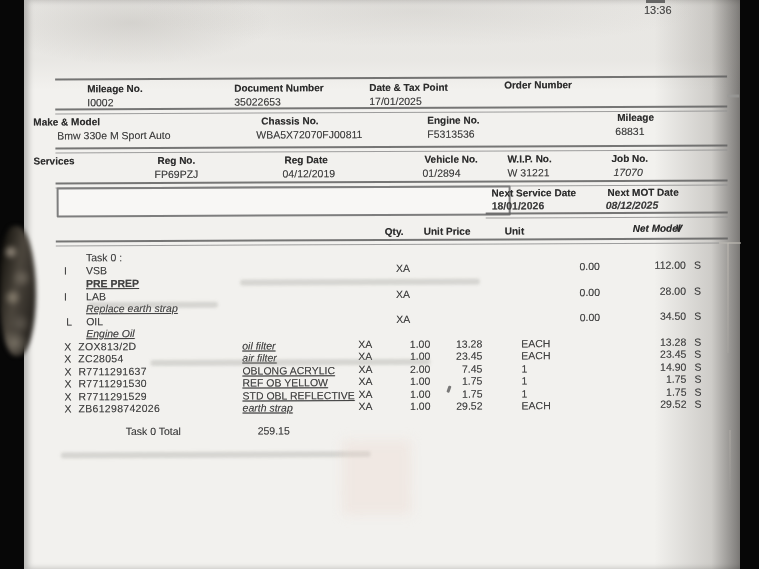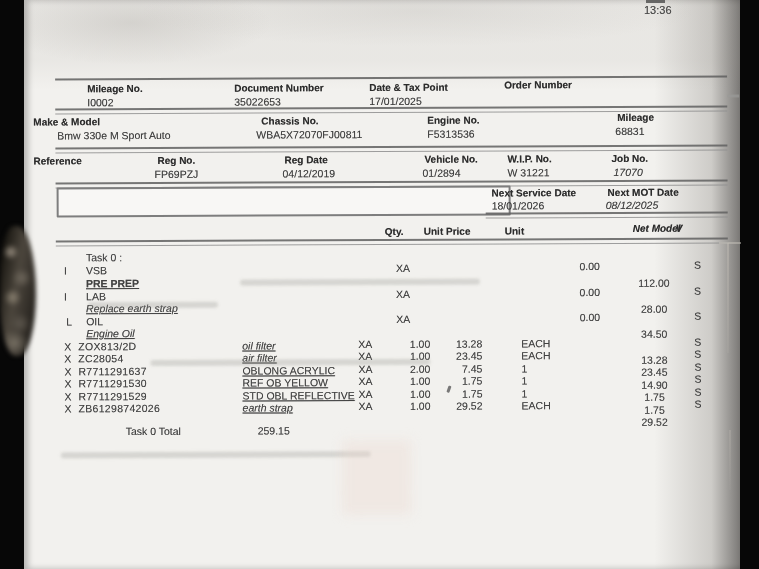--- a/index.html
+++ b/index.html
@@ -23,40 +23,40 @@
   .rule-double{position:absolute;left:32px;width:672px;height:3px;
     border-top:2px solid #616161;border-bottom:1px solid #8f8f8f;opacity:.85;}
   .rule-right{left:462px;width:242px;}
 
   
   .lbl{position:absolute;font-weight:bold;font-size:10px;color:#2c2c2c;white-space:nowrap;
     text-shadow:0 0 .6px rgba(60,60,60,.55);}
   .val{position:absolute;font-size:10.5px;color:#3d3d3d;white-space:nowrap;
     text-shadow:0 0 .6px rgba(70,70,70,.5);}
   .it{font-style:italic;}
-  .bold{font-weight:normal;}
+  .bold{font-weight:bold;}
 
   
   .writein{position:absolute;left:33px;top:186px;width:450px;height:26px;
     border:2px solid #7e7e7e;background:#f8f7f5;border-radius:1px;}
 
   
   .cell{position:absolute;font-size:10.5px;color:#424242;white-space:nowrap;
     text-shadow:0 0 .6px rgba(70,70,70,.5);}
   .c-pfx{left:40px;}
   .c-code{left:62px;}
   .c-pno{left:54px;letter-spacing:.3px;}
   .c-desc{left:218px;text-decoration:underline;}
   .c-tax{left:334px;}
   .c-taxlab{left:372px;}
   .c-qty{left:368px;width:38px;text-align:right;}
   .c-price{left:408px;width:50px;text-align:right;}
   .c-labprice{left:528px;width:48px;text-align:right;}
   .c-unit{left:497px;}
-  .c-net{left:598px;width:64px;text-align:center;margin-top:18px;}
+  .c-net{left:598px;width:64px;text-align:right;}
   .c-vat{left:670px;}
 
   
   .thumb{position:absolute;left:0px;top:226px;width:36px;height:130px;
     background:
       radial-gradient(circle 8px at 30% 20%, #9a9082, transparent),
       radial-gradient(circle 10px at 60% 40%, #6e675c, transparent),
       radial-gradient(circle 9px at 35% 55%, #8a8171, transparent),
       radial-gradient(circle 11px at 55% 75%, #5b554c, transparent),
       radial-gradient(circle 14px at 40% 90%, #766f63, transparent),
@@ -104,21 +104,21 @@
       <div class="lbl" style="left:10px;top:115px">Make &amp; Model</div>
       <div class="val" style="left:34px;top:128px">Bmw 330e M Sport Auto</div>
       <div class="lbl" style="left:238px;top:115px">Chassis No.</div>
       <div class="val" style="left:233px;top:128px">WBA5X72070FJ00811</div>
       <div class="lbl" style="left:404px;top:115px">Engine No.</div>
       <div class="val" style="left:404px;top:128px">F5313536</div>
       <div class="lbl" style="left:594px;top:113px">Mileage</div>
       <div class="val" style="left:592px;top:126px">68831</div>
       <div class="rule-double" style="top:146px"></div>
 
-      <div class="lbl" style="left:10px;top:154px">Reference</div>
+      <div class="lbl" style="left:10px;top:154px">Services</div>
       <div class="lbl" style="left:134px;top:154px">Reg No.</div>
       <div class="val" style="left:131px;top:167px">FP69PZJ</div>
       <div class="lbl" style="left:261px;top:154px">Reg Date</div>
       <div class="val" style="left:259px;top:167px">04/12/2019</div>
       <div class="lbl" style="left:401px;top:154px">Vehicle No.</div>
       <div class="val" style="left:399px;top:167px">01/2894</div>
       <div class="lbl" style="left:484px;top:154px">W.I.P. No.</div>
       <div class="val" style="left:484px;top:167px">W 31221</div>
       <div class="lbl" style="left:588px;top:154px">Job No.</div>
       <div class="val it" style="left:590px;top:167px">17070</div>

